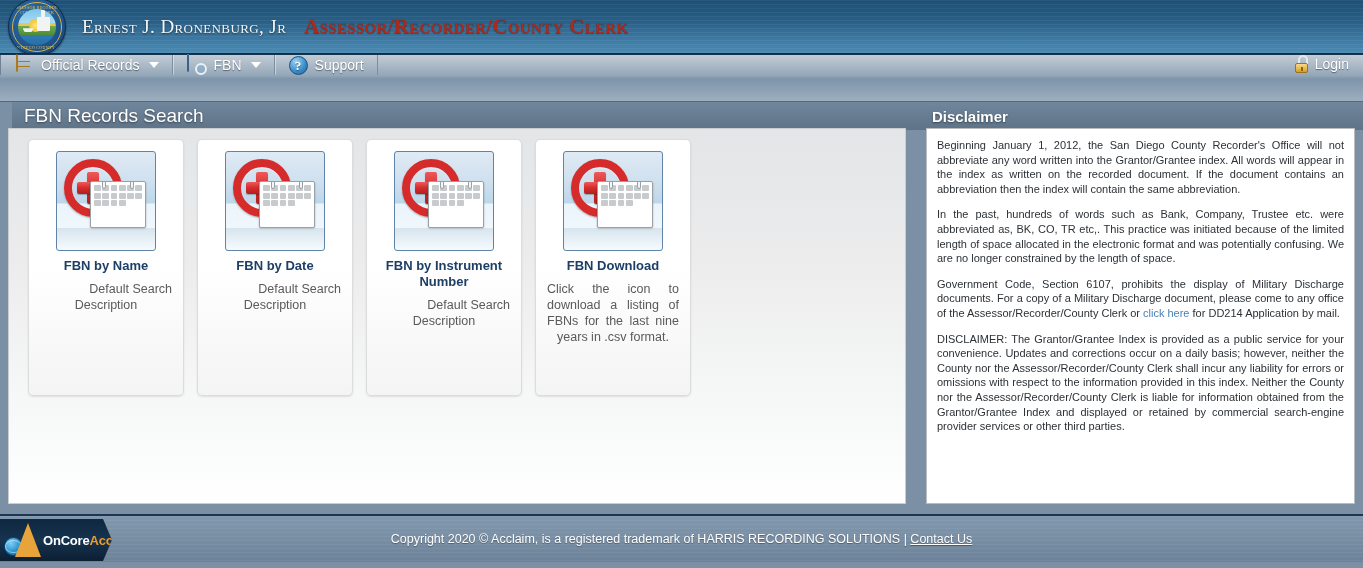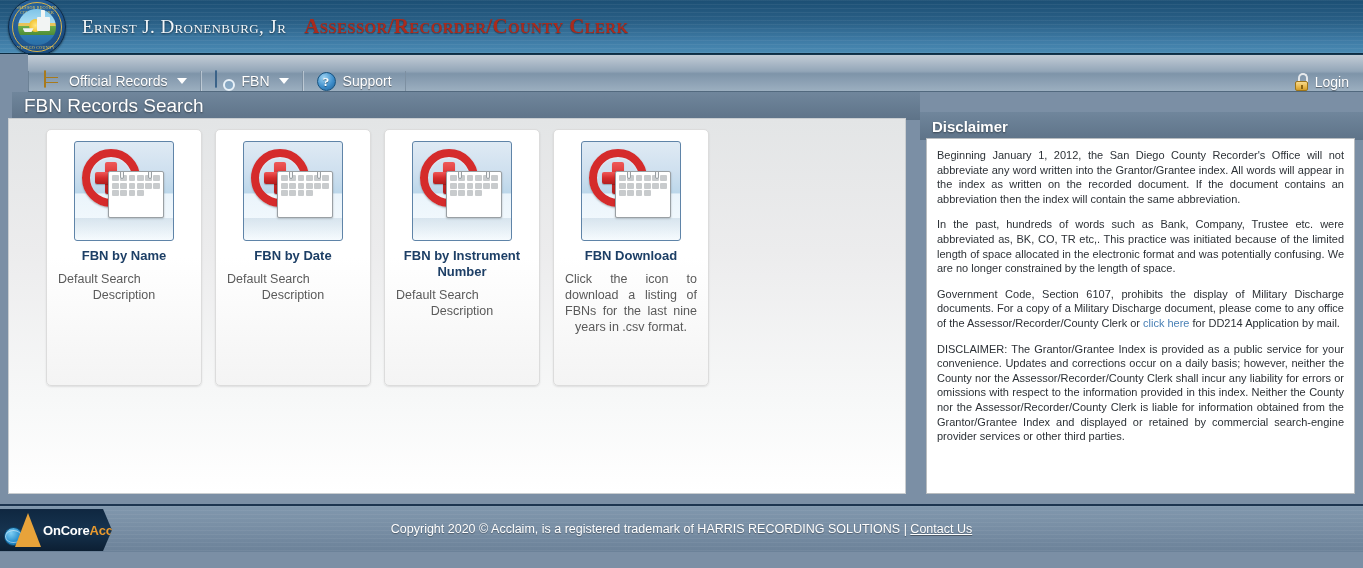--- a/index.html
+++ b/index.html
@@ -121,27 +121,26 @@
     font-variant: small-caps;
     letter-spacing: .3px;
     margin-left: 18px;
     text-shadow: 0 1px 1px rgba(0,0,0,.35);
     white-space: nowrap;
   }
 
   
   .navbar {
     position: relative;
-    height: 38px;
+    height: 48px;
     background: linear-gradient(to bottom, #c3ccd6 0%, #93a6b8 45%, #7e94a9 52%, #9cafc0 100%);
     border-top: 1px solid #16374f;
     border-bottom: 1px solid #52697e;
     display: flex;
-    align-items: flex-end;
-    margin-left: 28px;
+    align-items: flex-start;
   }
   .nav-items { display: flex; align-items: stretch; }
   .nav-item {
     display: flex; align-items: center; gap: 7px;
     padding: 0 13px;
     border-right: 1px solid #7d90a2;
     border-left: 1px solid rgba(255,255,255,.4);
     color: #ffffff;
     font-size: 14px;
     text-shadow: 0 1px 1px rgba(0,0,0,.45);
@@ -224,21 +223,21 @@
   
   .page {
     position: relative;
     height: 412px;
     background: #7b8fa5;
     display: flex;
     gap: 0;
   }
 
   .left-col { width: 920px; position: relative; padding-left: 12px; }
-  .right-col { flex: 1; position: relative; margin-top: 20px; }
+  .right-col { flex: 1; position: relative; }
 
   .section-title-bar {
     height: 28px;
     display: flex; align-items: center;
     padding: 0 0 0 12px;
     background: linear-gradient(to bottom, #6d8399 0%, #5d7competitor 0%, #5f7590 100%);
     background: linear-gradient(to bottom, #70869c 0%, #5e7388 100%);
   }
   .section-title {
     color: #ffffff;
@@ -255,21 +254,20 @@
     border: 1px solid #c9cdd0;
     overflow: hidden;
   }
   .left-col .panel-body { left: 8px; right: 14px; top: 26px; }
 
   
   .cards {
     display: flex;
     gap: 13px;
     padding: 10px 0 0 19px;
-    margin-left: 18px;
   }
   .card {
     width: 156px;
     height: 257px;
     background: linear-gradient(to bottom, #ffffff 0%, #ffffff 50%, #f4f4f4 100%);
     border: 1px solid #dcdcdc;
     border-radius: 5px;
     box-shadow: 0 1px 2px rgba(0,0,0,.10);
     padding: 11px 9px 0 9px;
     text-align: center;
@@ -355,21 +353,21 @@
     margin-bottom: 7px;
   }
   .card-desc {
     font-size: 12.5px;
     color: #5a5a5a;
     line-height: 16px;
     text-align: justify;
     text-align-last: center;
     padding: 0 2px;
   }
-  .card-desc.centered { text-align: left; text-align-last: center; }
+  .card-desc.centered { text-align: right; text-align-last: center; }
 
   
   .right-col .panel-body {
     left: 6px; right: 8px; top: 26px; bottom: 10px;
     background: #ffffff;
     border: 1px solid #b9bdc0;
     padding: 9px 10px 8px 10px;
     display: flex; flex-direction: column;
   }
   .disc-scroll { flex: 1; overflow: hidden; }

